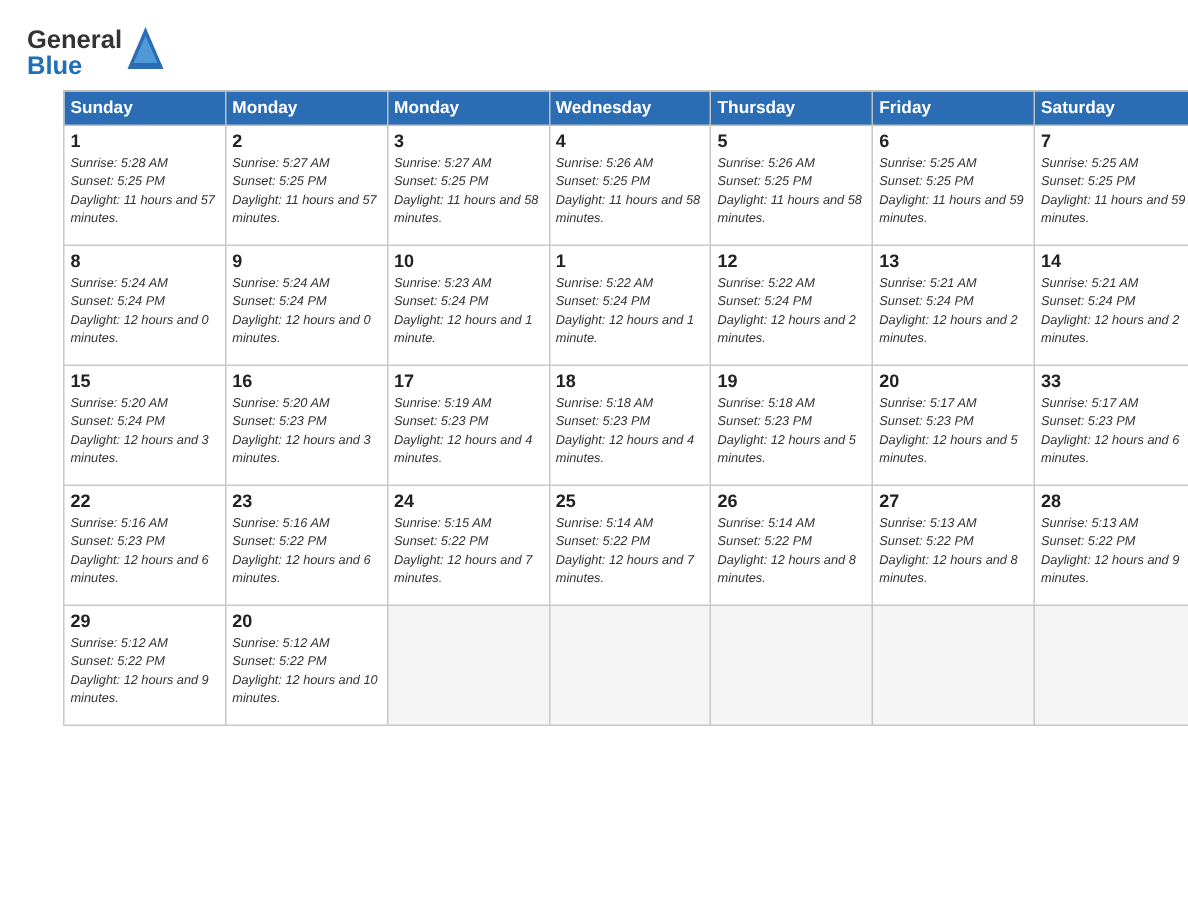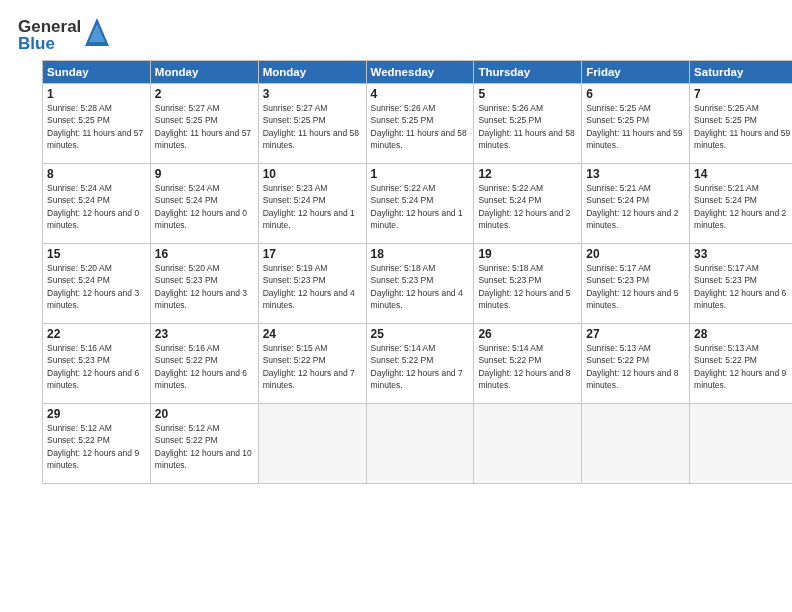--- a/index.html
+++ b/index.html
@@ -71,20 +71,21 @@
       font-size: 12px;
       font-weight: bold;
       color: #222;
       display: block;
       margin-bottom: 1px;
     }
     .day-info {
       font-size: 8.5px;
       line-height: 1.45;
       color: #333;
+      font-style: italic;
     }
     .week-row td {
       background: #fff;
     }
     .week-row:nth-child(odd) td:not(.empty) {
       background: #fff;
     }
   </style>
 </head>
 <body>

